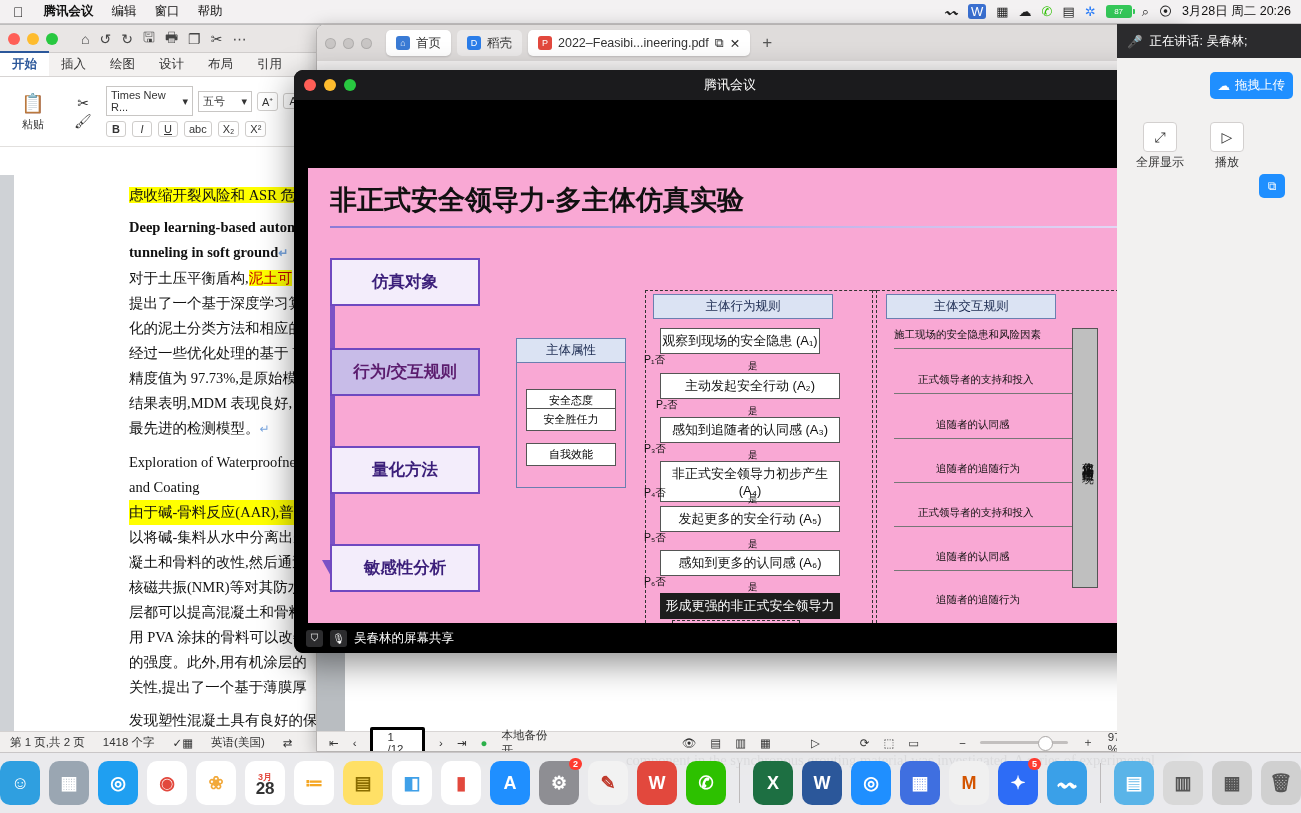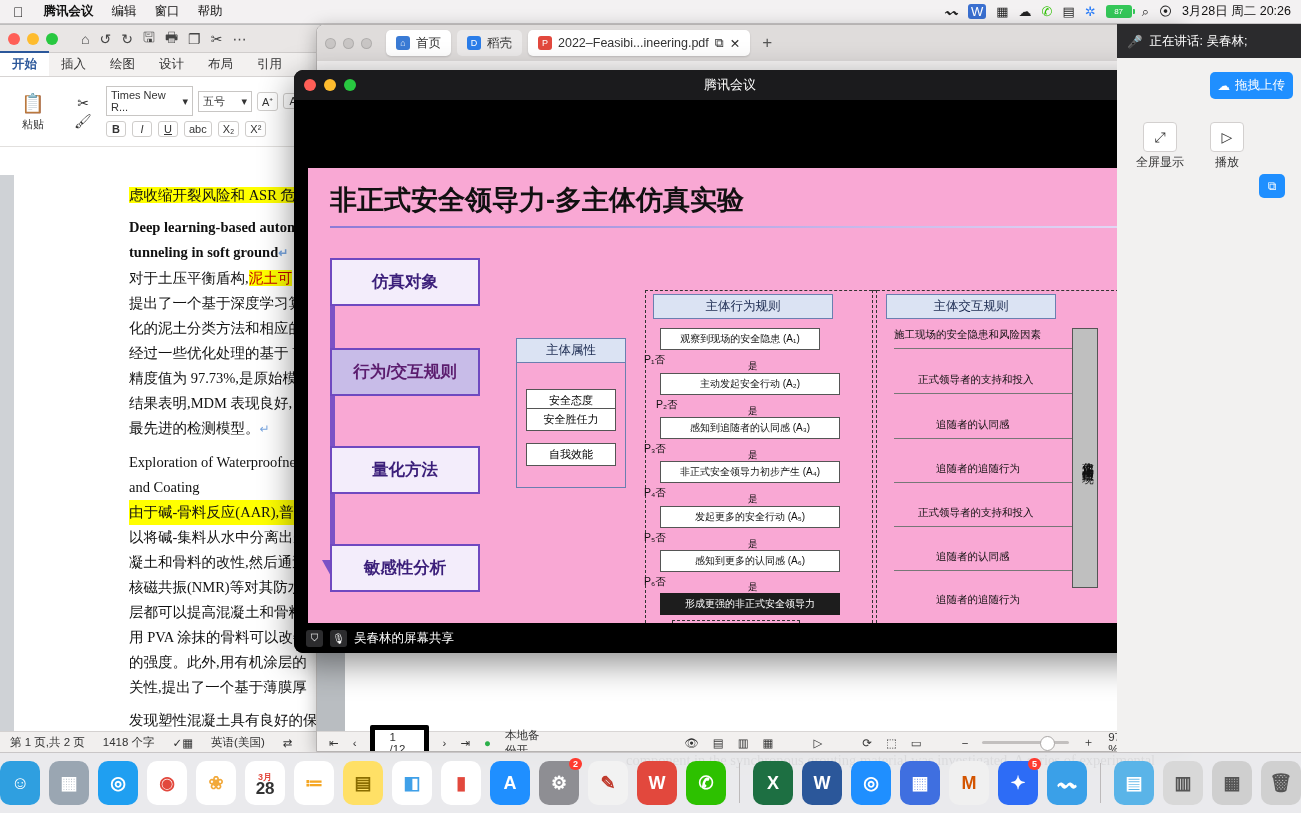--- a/index.html
+++ b/index.html
@@ -126,21 +126,21 @@
     padding:0 18px; font-size:12.5px; color:#444; border-bottom:1px solid #e6e3e2;
   }
   #wps-ribbon .hot { color:#e2483d; font-weight:bold; }
   #pdf-area { position:absolute; left:0; top:96px; width:867px; height:610px; background:#b9bdc1; }
   #pdf-sheet { position:absolute; left:28px; top:0; width:811px; height:610px; background:#fff; }
   #pdf-bar {
     position:absolute; left:0; top:706px; width:867px; height:22px;
     background:#f2f0ef; border-top:1px solid #d9d6d5;
     display:flex; align-items:center; font-size:11.5px; color:#333; gap:14px; padding:0 12px;
   }
-  .pgbox { border:5px solid #000000; background:#fff; padding:1px 14px; border-radius:2px;}
+  .pgbox { border:3px solid #000000; background:#fff; padding:1px 14px; border-radius:2px;}
   .zoomslider { width:110px; height:3px; background:#c2bfbe; border-radius:2px; position:relative;}
   .zoomslider:after{content:"";position:absolute;left:58px;top:-5px;width:13px;height:13px;border-radius:50%;background:#fff;border:1px solid #a9a6a5;}
   
   #meeting {
     position:absolute; left:294px; top:70px; width:872px; height:583px;
     background:#000; border-radius:9px; overflow:hidden;
     box-shadow:0 10px 34px rgba(0,0,0,.45);
   }
   #mt-title {
     height:30px; background:#1b1b1d; display:flex; align-items:center; padding-left:10px; gap:8px;
@@ -164,21 +164,21 @@
   .lbox.alt { background:#c8bce8; color:#5b1c6e; }
   .vline { position:absolute; left:22px; top:126px; width:5px; height:270px; background:#7b52c6; }
   .vtri { position:absolute; left:14px; top:392px; width:0;height:0;
           border-left:10px solid transparent;border-right:10px solid transparent;border-top:18px solid #7b52c6;}
   .hdr {
     position:absolute; border:1px solid #6b7fb0; background:#dbe3f3;
     font-size:12.5px; color:#1b2a50; text-align:center; padding:3px 0;
   }
   .node {
     position:absolute; border:1px solid #555; background:#fff;
-    font-size:10px; color:#111; text-align:center; padding:3px 0;
+    font-size:13px; color:#111; text-align:center; padding:3px 0;
     font-family:"Liberation Sans", sans-serif;
   }
   .node.dark { background:#1d1d1d; color:#fff; border-color:#1d1d1d; }
   .attr {
     position:absolute; border:1px solid #555; background:#fff; font-size:11px;
     text-align:center; padding:3px 0; width:90px;
   }
   .lbl { position:absolute; font-size:10.5px; color:#111; }
   .yes { position:absolute; font-size:9.5px; color:#111; }
   .dashbox { position:absolute; border:1px dashed #333; }

